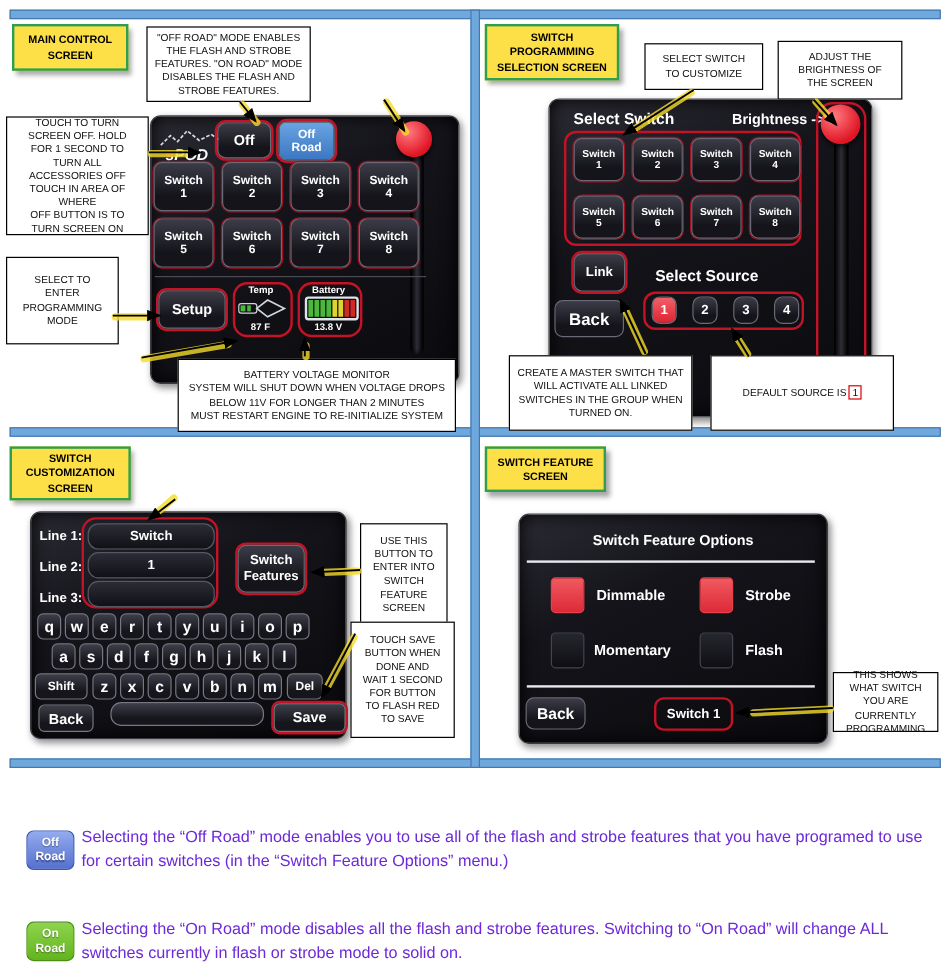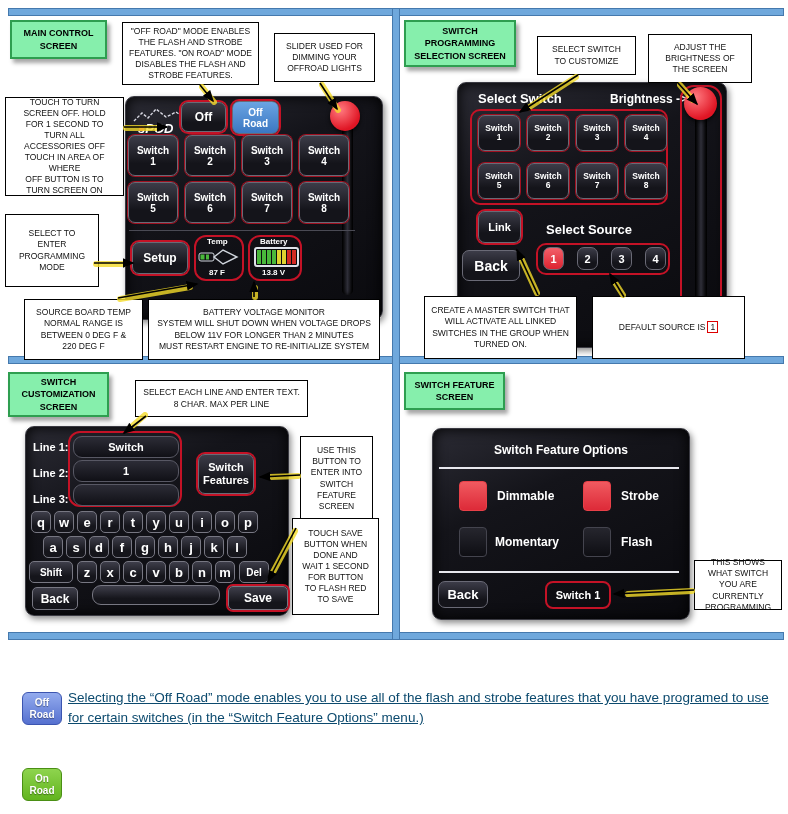--- a/index.html
+++ b/index.html
@@ -4,21 +4,21 @@
 <style>
   html,body{margin:0;padding:0;background:#fff;}
   .canvas{position:relative;width:788px;height:814px;background:#fff;
           font-family:"Liberation Sans",sans-serif;overflow:hidden;}
   
   .bar{position:absolute;background:#6fa8dc;border:1px solid #4579ad;box-sizing:border-box;}
   
   .callout{position:absolute;background:#fff;border:1px solid #000;color:#111;
            font-size:8.5px;line-height:1.3;text-align:center;white-space:pre-line;
            display:flex;align-items:center;justify-content:center;padding:2px;box-sizing:border-box;z-index:6;}
-  .green-title{position:absolute;background:#86efac;border:2px solid #2e9e50;color:#000;font-weight:bold;
+  .green-title{position:absolute;background:#fde047;border:2px solid #2e9e50;color:#000;font-weight:bold;
            font-size:9px;line-height:1.35;text-align:center;white-space:pre-line;display:flex;align-items:center;
            justify-content:center;box-sizing:border-box;box-shadow:3px 4px 4px rgba(0,0,0,.35);z-index:6;}
   
   .device{position:absolute;background:linear-gradient(155deg,#2b2b34 0%,#14141a 35%,#0a0a0e 100%);
           border-radius:9px;border:1px solid #3a3a42;
           box-shadow:inset 0 0 14px #000, 2px 3px 6px rgba(0,0,0,.45);z-index:4;}
   .btn{position:absolute;display:flex;align-items:center;justify-content:center;color:#fff;font-weight:bold;
        background:linear-gradient(#3c3c48,#14141a 70%);border:1px solid #6a6a76;border-radius:7px;
        box-sizing:border-box;text-align:center;}
   .red-ring{box-shadow:0 0 0 2px #c41226;}
@@ -41,21 +41,21 @@
        border:1px solid #44444e;box-sizing:border-box;}
   .chk.on{background:linear-gradient(#f05a60,#dd2a38);border:1px solid #e84048;}
   .hr{position:absolute;height:2px;background:#e8e8ee;}
   .bbar-wrap{display:flex;gap:1px;border:2px solid #dfe3ea;border-radius:3px;padding:1px;background:#0a0a0e;}
   .bbar{width:4px;height:14px;display:block;}
   .badge{position:absolute;color:#fff;font-weight:bold;font-size:10px;line-height:1.2;text-align:center;
          display:flex;align-items:center;justify-content:center;border-radius:6px;white-space:pre-line;
          text-shadow:0 1px 1px rgba(0,0,0,.4);}
   .badge.blue{background:linear-gradient(#93abee,#5570cf);border:1px solid #3c55b0;}
   .badge.green{background:linear-gradient(#8ed44e,#62b41e);border:1px solid #4a8f14;}
-  .ftext{position:absolute;font-size:13.5px;line-height:1.5;color:#0c4a6e;text-decoration:underline;}
+  .ftext{position:absolute;font-size:13.5px;line-height:1.5;color:#6d28d9;}
   .fhead{position:absolute;font-size:15px;font-weight:bold;color:#000;}
   .arrows{position:absolute;left:0;top:0;z-index:7;pointer-events:none;}
   .glow{stroke:#f4dc2a;stroke-width:6;opacity:.8;stroke-linecap:round;}
   .ln{stroke:#000;stroke-width:1.6;}
   .redbox-inline{border:1px solid #d00;padding:0 2px;margin-left:2px;}
 </style>
 </head>
 <body>
 
 <div class="canvas">
@@ -65,40 +65,33 @@
   <div class="bar" style="left:8px;top:632px;width:776px;height:8px"></div>
   <div class="bar" style="left:392px;top:8px;width:8px;height:632px"></div>
 
   <div class="green-title" style="left:10px;top:20px;width:97px;height:39px">MAIN CONTROL
 SCREEN</div>
   <div class="callout" style="left:122px;top:22px;width:137px;height:63px">"OFF ROAD" MODE ENABLES
 THE FLASH AND STROBE
 FEATURES. "ON ROAD" MODE
 DISABLES THE FLASH AND
 STROBE FEATURES.</div>
-  <div class="callout" style="left:274px;top:33px;width:101px;height:49px">SLIDER USED FOR
-DIMMING YOUR
-OFFROAD LIGHTS</div>
   <div class="callout" style="left:5px;top:97px;width:119px;height:99px">TOUCH TO TURN
 SCREEN OFF. HOLD
 FOR 1 SECOND TO
 TURN ALL
 ACCESSORIES OFF
 TOUCH IN AREA OF
 WHERE
 OFF BUTTON IS TO
 TURN SCREEN ON</div>
   <div class="callout" style="left:5px;top:214px;width:94px;height:73px">SELECT TO
 ENTER
 PROGRAMMING
 MODE</div>
-  <div class="callout" style="left:24px;top:299px;width:119px;height:61px">SOURCE BOARD TEMP
-NORMAL RANGE IS
-BETWEEN 0 DEG F &amp;
-220 DEG F</div>
   <div class="callout" style="left:148px;top:299px;width:232px;height:61px">BATTERY VOLTAGE MONITOR
 SYSTEM WILL SHUT DOWN WHEN VOLTAGE DROPS
 BELOW 11V FOR LONGER THAN 2 MINUTES
 MUST RESTART ENGINE TO RE-INITIALIZE SYSTEM</div>
 
   <div class="device" style="left:125px;top:96px;width:256px;height:222px">
     <svg width="58" height="32" style="position:absolute;left:5px;top:9px">
       <path d="M3 15 L11 7 L17 12 L25 3 L35 11 L45 6 L55 13" stroke="#d8d8e2" fill="none" stroke-width="1.4" stroke-dasharray="3 1.6"></path>
       <text x="7" y="27" font-size="13" font-style="italic" font-weight="bold" fill="#fff">sPOD</text>
       <circle cx="10.5" cy="22.5" r="2.6" fill="#e01320"></circle>
@@ -192,22 +185,20 @@
     <div class="group" style="left:78px;top:160px;width:134px;height:32px"></div>
     <div class="btn src" style="left: 85px; top: 164px; width: 21px; height: 23px; font-size: 11px; background: linear-gradient(rgb(242, 96, 106), rgb(221, 35, 48));">1</div>
     <div class="btn src" style="left:119px;top:164px;width:21px;height:23px;font-size:11px">2</div>
     <div class="btn src" style="left:153px;top:164px;width:21px;height:23px;font-size:11px">3</div>
     <div class="btn src" style="left:187px;top:164px;width:21px;height:23px;font-size:11px">4</div>
   </div>
 
   <div class="green-title" style="left:8px;top:372px;width:101px;height:45px">SWITCH
 CUSTOMIZATION
 SCREEN</div>
-  <div class="callout" style="left:135px;top:380px;width:173px;height:37px">SELECT EACH LINE AND ENTER TEXT.
-8 CHAR. MAX PER LINE</div>
   <div class="callout" style="left:300px;top:436px;width:73px;height:85px">USE THIS
 BUTTON TO
 ENTER INTO
 SWITCH
 FEATURE
 SCREEN</div>
   <div class="callout" style="left:292px;top:518px;width:87px;height:97px">TOUCH SAVE
 BUTTON WHEN
 DONE AND
 WAIT 1 SECOND
@@ -286,20 +277,21 @@
     <div class="hr" style="left:6px;top:142px;width:240px"></div>
     <div class="btn" style="left:5px;top:152px;width:50px;height:27px;font-size:13px">Back</div>
     <div class="lbl" style="left:112px;top:152px;width:62px;height:24px;border:2px solid #c41226;border-radius:8px;display:flex;align-items:center;justify-content:center;font-size:11px">Switch 1</div>
   </div>
 
   <div class="badge blue" style="left:22px;top:692px;width:38px;height:31px">Off
 Road</div>
   <div class="ftext" style="left:68px;top:688px;width:702px">Selecting the “Off Road” mode enables you to use all of the flash and strobe features that you have programed to use for certain switches (in the “Switch Feature Options” menu.)</div>
   <div class="badge green" style="left:22px;top:768px;width:38px;height:31px">On
 Road</div>
+  <div class="ftext" style="left:68px;top:764px;width:702px">Selecting the “On Road” mode disables all the flash and strobe features. Switching to “On Road” will change ALL switches currently in flash or strobe mode to solid on.</div>
 
   <svg class="arrows" width="788" height="814">
     <defs>
       <marker id="ah" markerWidth="9" markerHeight="8" refX="6.5" refY="3" orient="auto">
         <path d="M0 0 L7.5 3 L0 6 Z" fill="#000"></path>
       </marker>
     </defs>
     <g>
         <line class="glow" x1="202" y1="87" x2="214" y2="102"></line>
         <line class="ln" marker-end="url(#ah)" x1="200" y1="85" x2="213" y2="101"></line>

